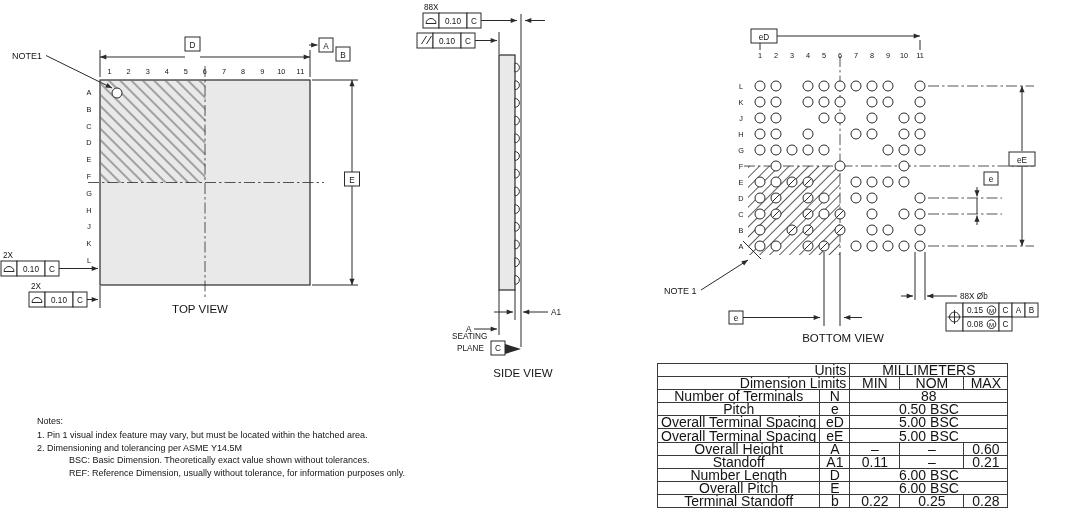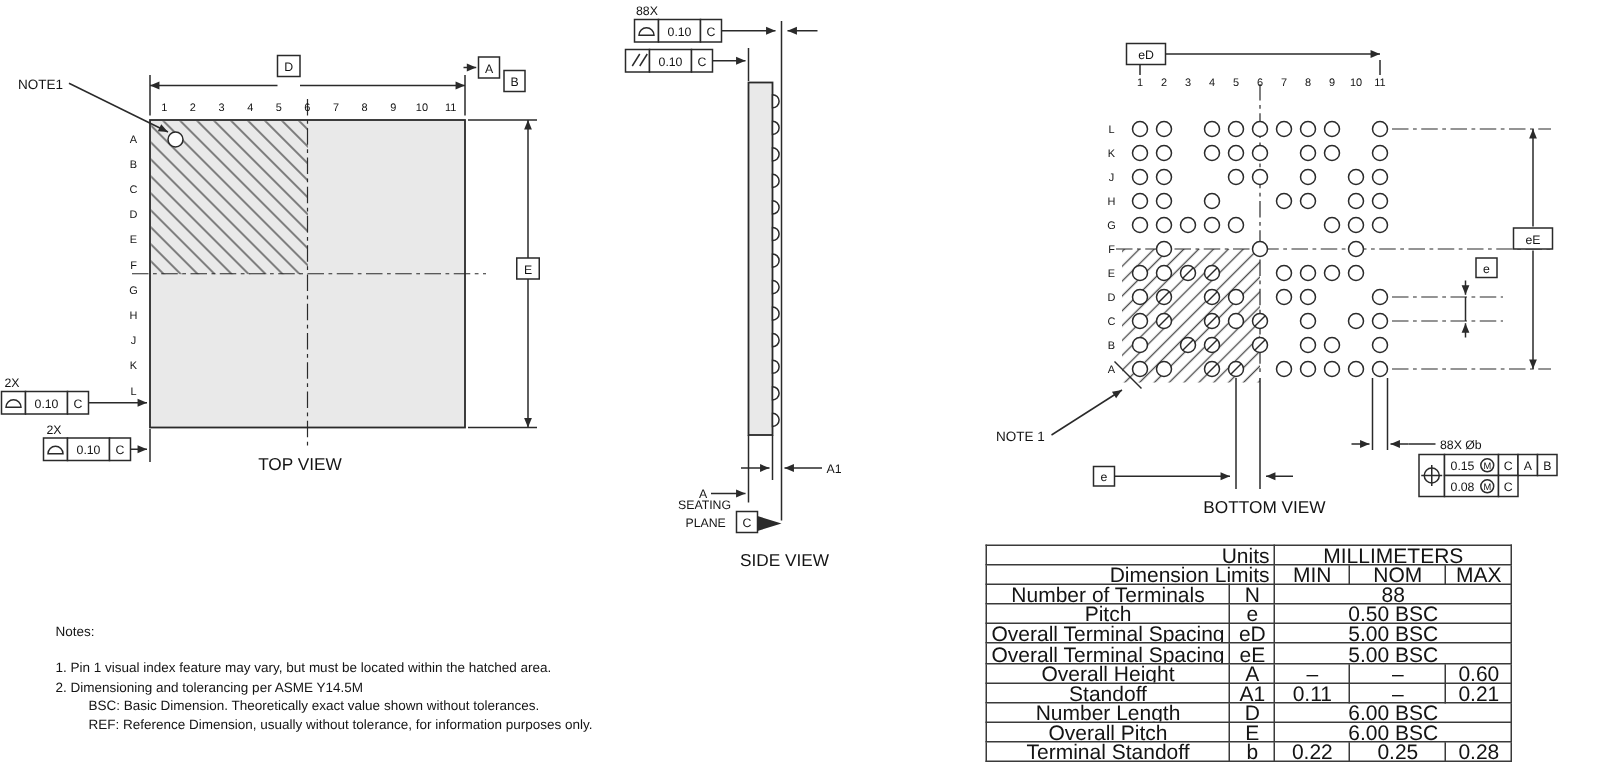--- a/index.html
+++ b/index.html
@@ -9,22 +9,22 @@
   .t6{font-size:6.2px}.t7{font-size:7.3px}.t8{font-size:8.2px}.t9{font-size:9px}.t11{font-size:11.5px}
   .mid{text-anchor:middle}
   .pkg{fill:#e9e9e9;stroke:#2a2a2a;stroke-width:1.2}
   .box{fill:#fff;stroke:#2a2a2a;stroke-width:1}
   .shp{fill:none;stroke:#2a2a2a;stroke-width:1}
   .thin{fill:none;stroke:#2a2a2a;stroke-width:1}
   .cl{fill:none;stroke:#2a2a2a;stroke-width:0.8;stroke-dasharray:11 3 2.5 3}
   .ball{fill:#fff;stroke:#2a2a2a;stroke-width:1}
   .tri{fill:#2a2a2a;stroke:none}
   .notes{position:absolute;left:37px;top:415px;font-size:9px;line-height:12.4px;color:#141414;}
-  .notes .head{margin-bottom:12px}
-  .note-sub{margin-left:22px}
+  .notes .head{margin-bottom:2px}
+  .note-sub{margin-left:32px}
   .dim-table{position:absolute;left:657px;top:363px;border-collapse:collapse;font-size:14px;color:#141414;table-layout:fixed}
   .dim-table td{border:1px solid #3a3a3a;padding:0 3px;height:12.1px;line-height:12px;overflow:hidden;white-space:nowrap}
   .ra{text-align:right}.ca{text-align:center}.na{text-align:center}
 </style>
 </head>
 <body>
 
 <div class="canvas">
 
 <svg width="1080" height="395" viewBox="0 0 1080 395">

